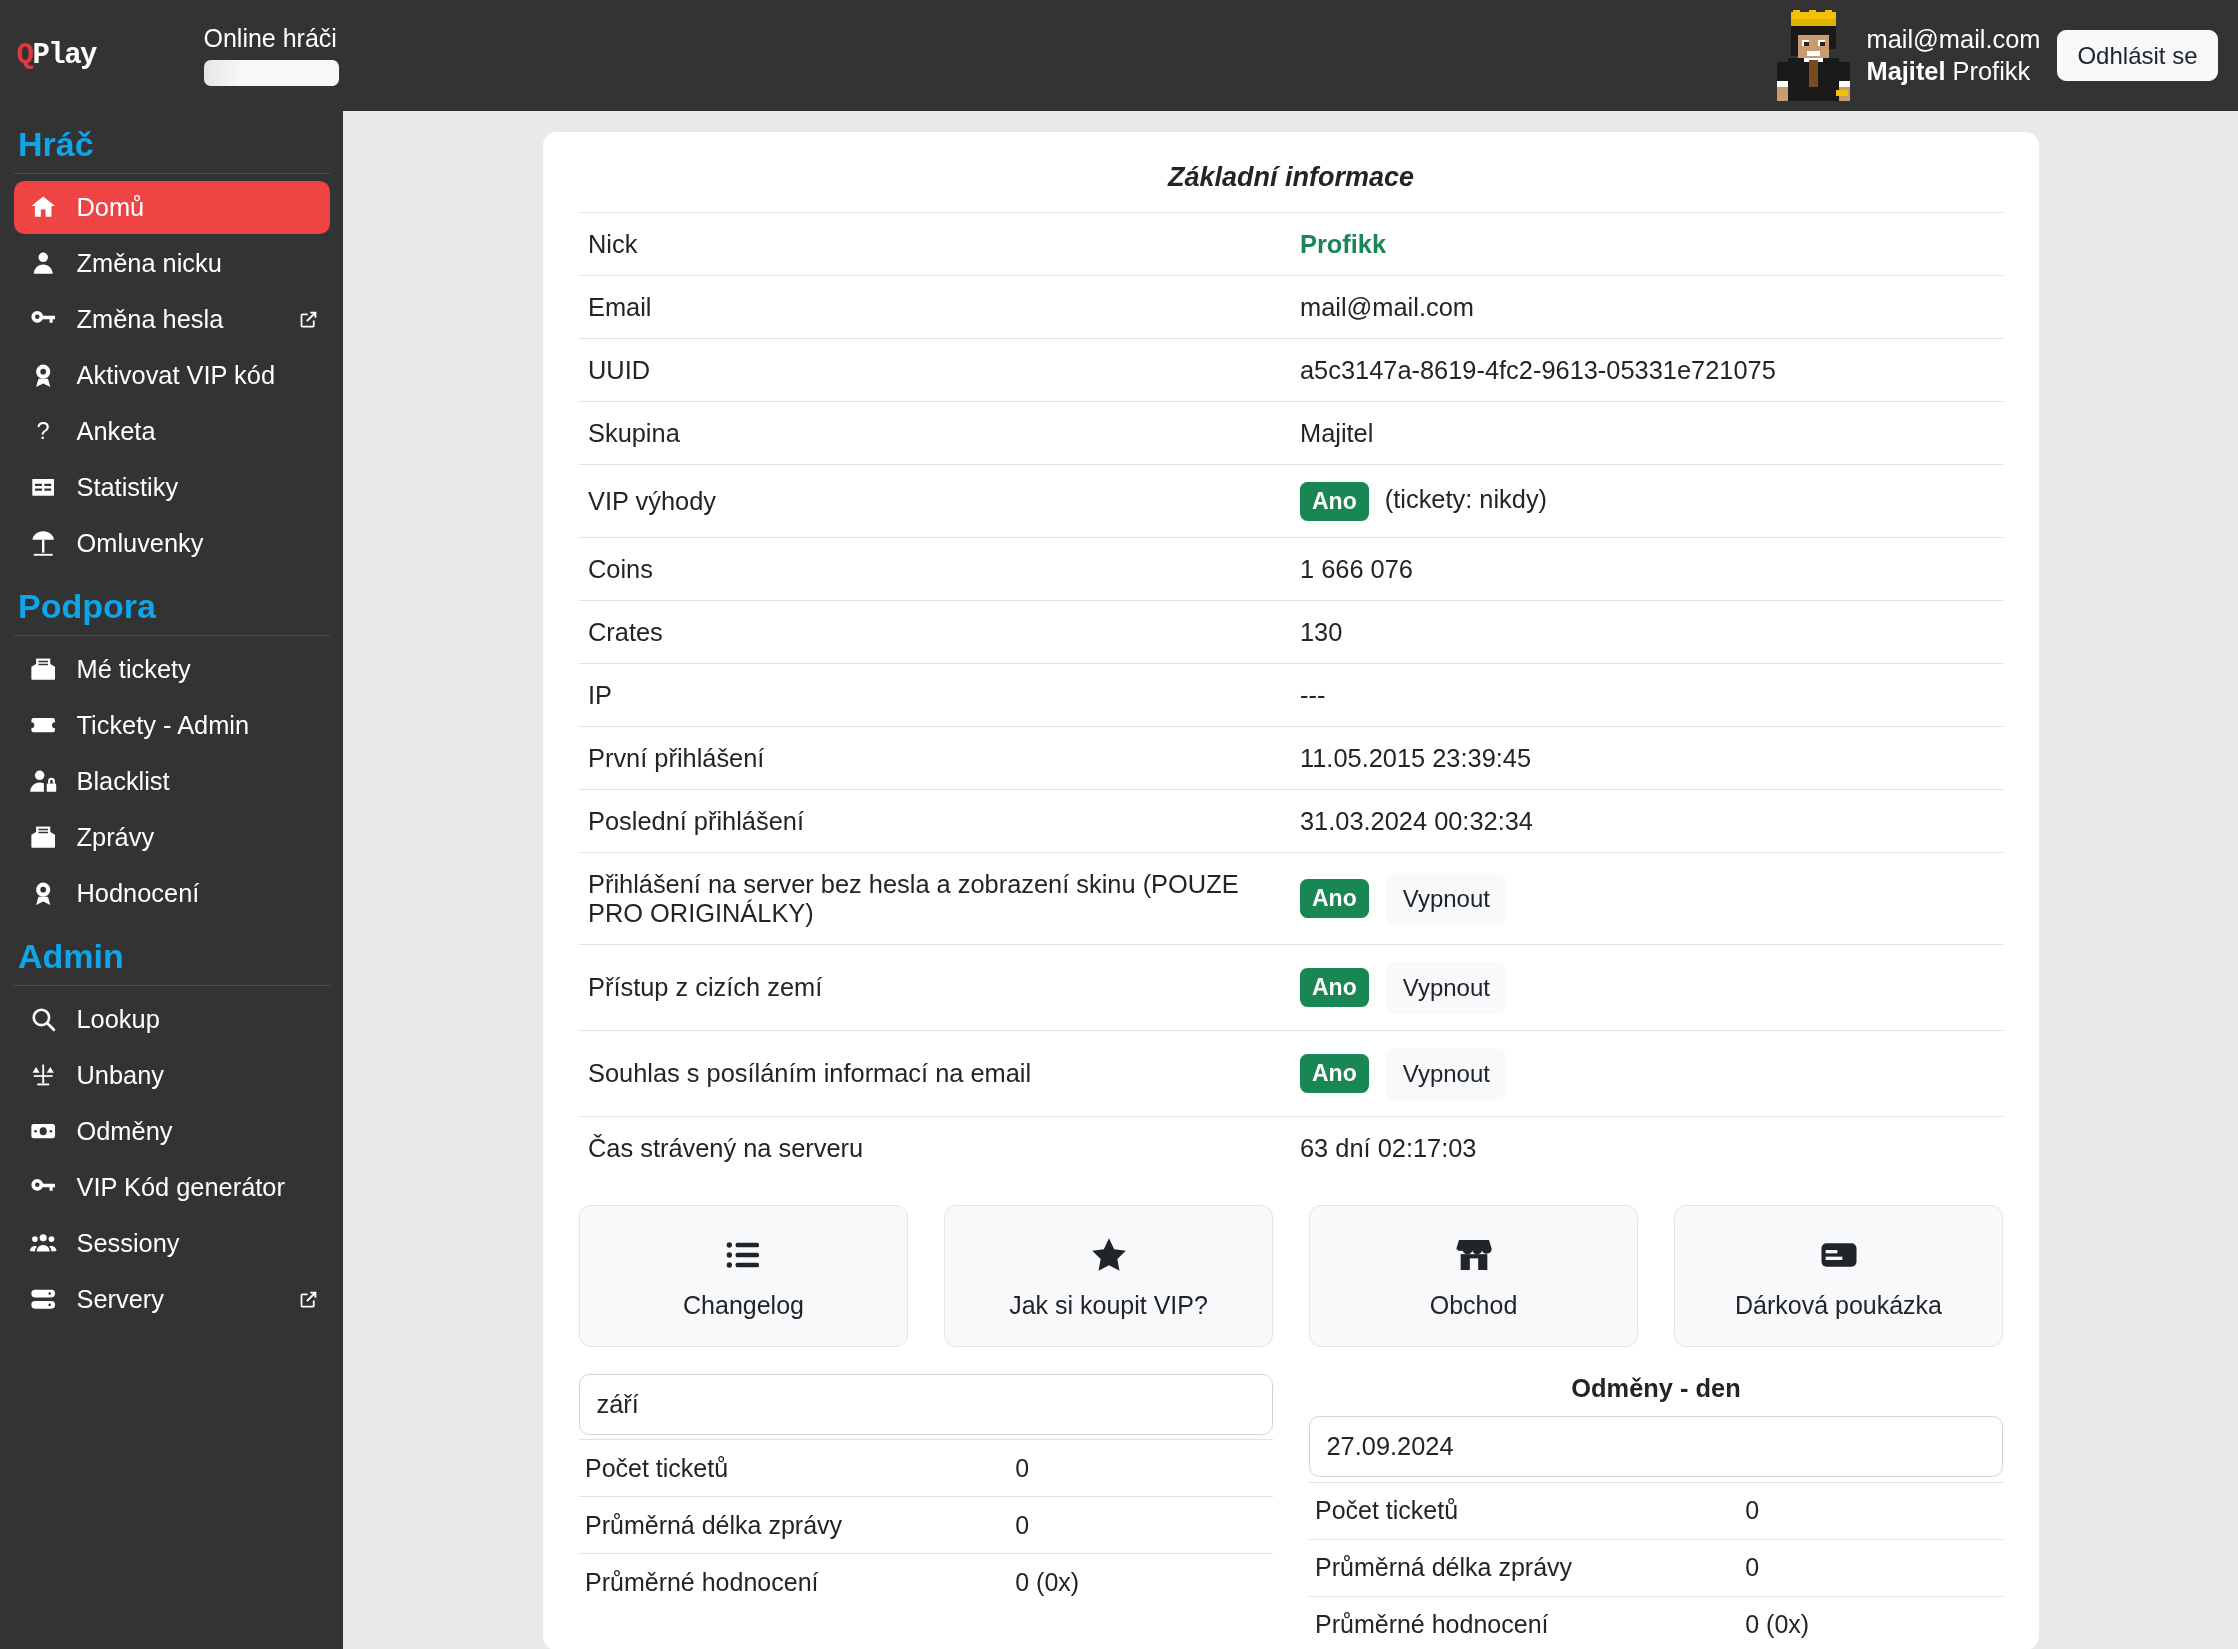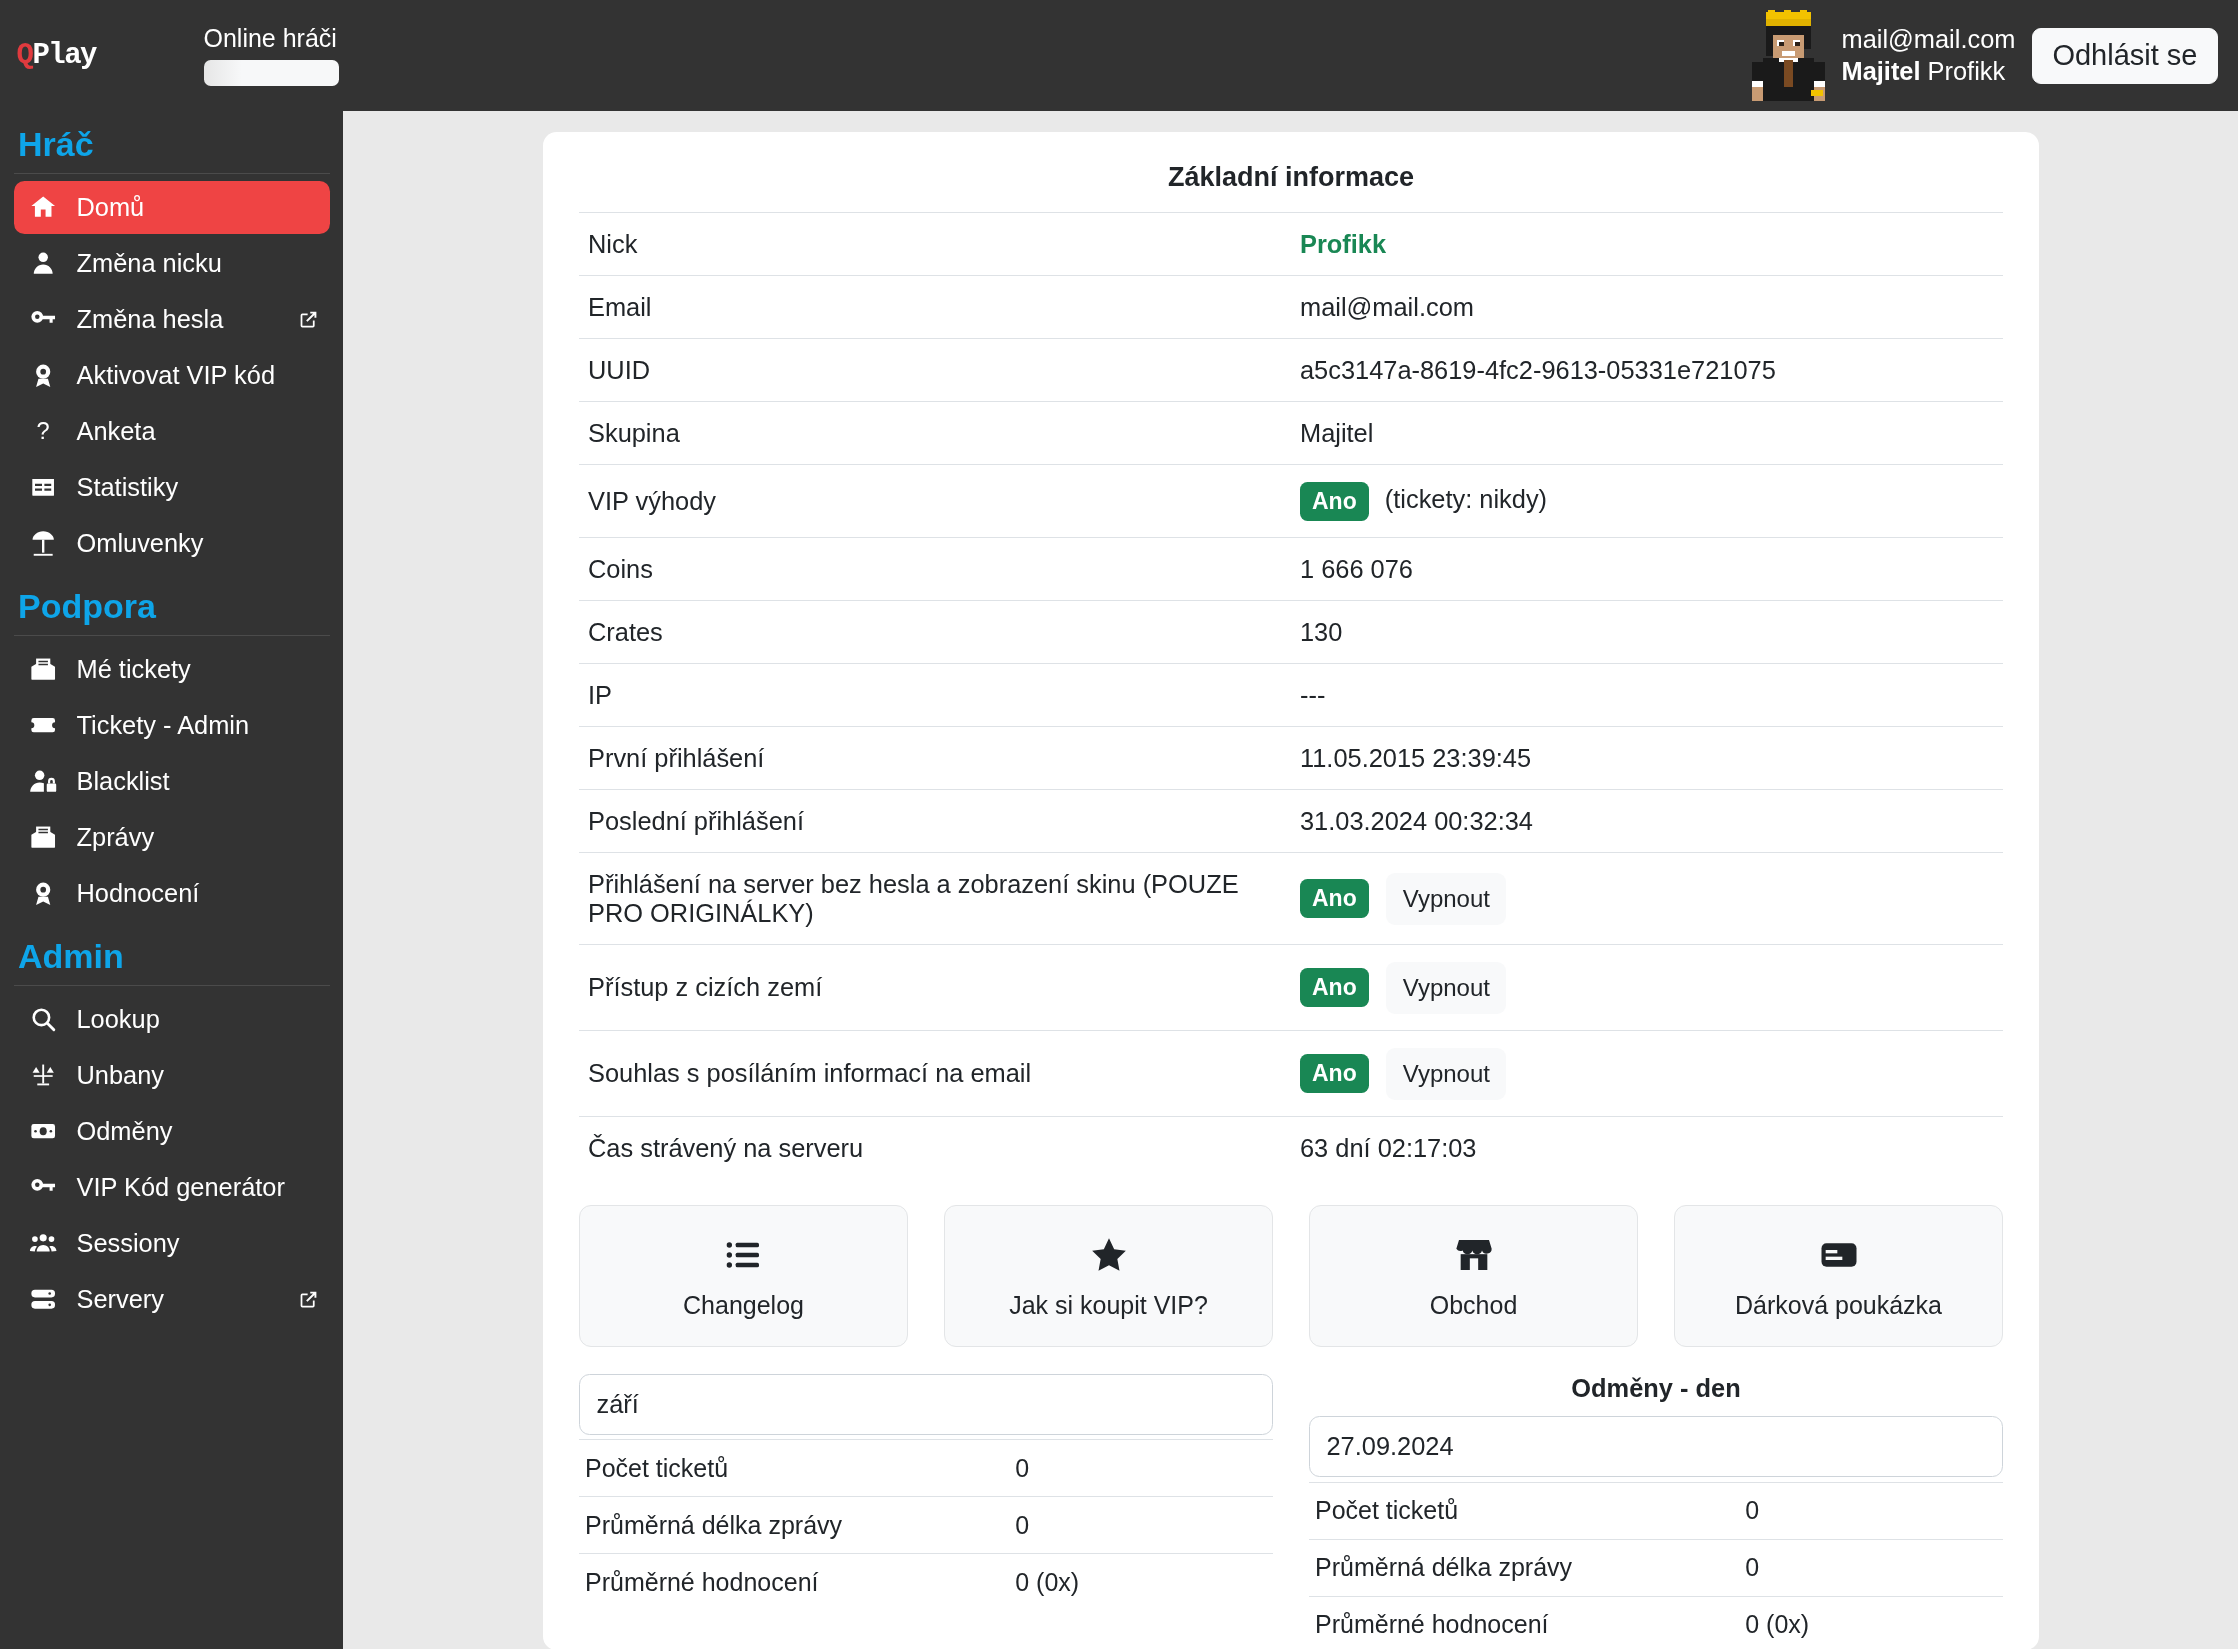--- a/index.html
+++ b/index.html
@@ -46,21 +46,21 @@
     width: 73px; height: 91px; position: relative; overflow: hidden;
     image-rendering: pixelated;
   }
   .user-meta { text-align: left; line-height: 1.25; }
   .user-email { color: #ffffff; font-size: 25.4px; }
   .user-role { color: #ffffff; font-size: 25.4px; }
   .user-role b { font-weight: bold; }
   .logout-btn {
     background: #f8f9fa; color: #212529;
     border: 0.7px solid #f8f9fa; border-radius: 9px;
-    font-size: 29px; padding: 10.5px 19.5px; cursor: pointer;
+    font-size: 24px; padding: 10.5px 19.5px; cursor: pointer;
     font-family: "Liberation Sans", sans-serif;
   }
 
   
   .body-wrap { flex: 1; display: flex; min-height: 0; }
 
   
   .sidebar {
     width: 343px; min-width: 343px;
     background: #333333;
@@ -97,21 +97,21 @@
     flex: 1; background: #e9e9e9;
     padding: 21px 0 0 0; overflow: hidden;
     display: flex; justify-content: center;
   }
   .card {
     width: 1496px; background: #ffffff;
     border-radius: 13.5px; padding: 25.4px 36px 0 36px;
   }
   .card-title {
     text-align: center; font-size: 27px; font-weight: bold;
-    color: #212529; padding: 4.5px 0 19.5px 0;
+    color: #212529; padding: 4.5px 0 19.5px 0; font-style: italic;
   }
 
   table.info { width: 100%; border-collapse: collapse; }
   table.info tr { border-top: 1.5px solid #dee2e6; }
   table.info td {
     padding: 16.5px 9px; font-size: 25.4px; color: #212529;
     vertical-align: middle;
   }
   td.k { width: 50%; }
   td.v { width: 50%; }

